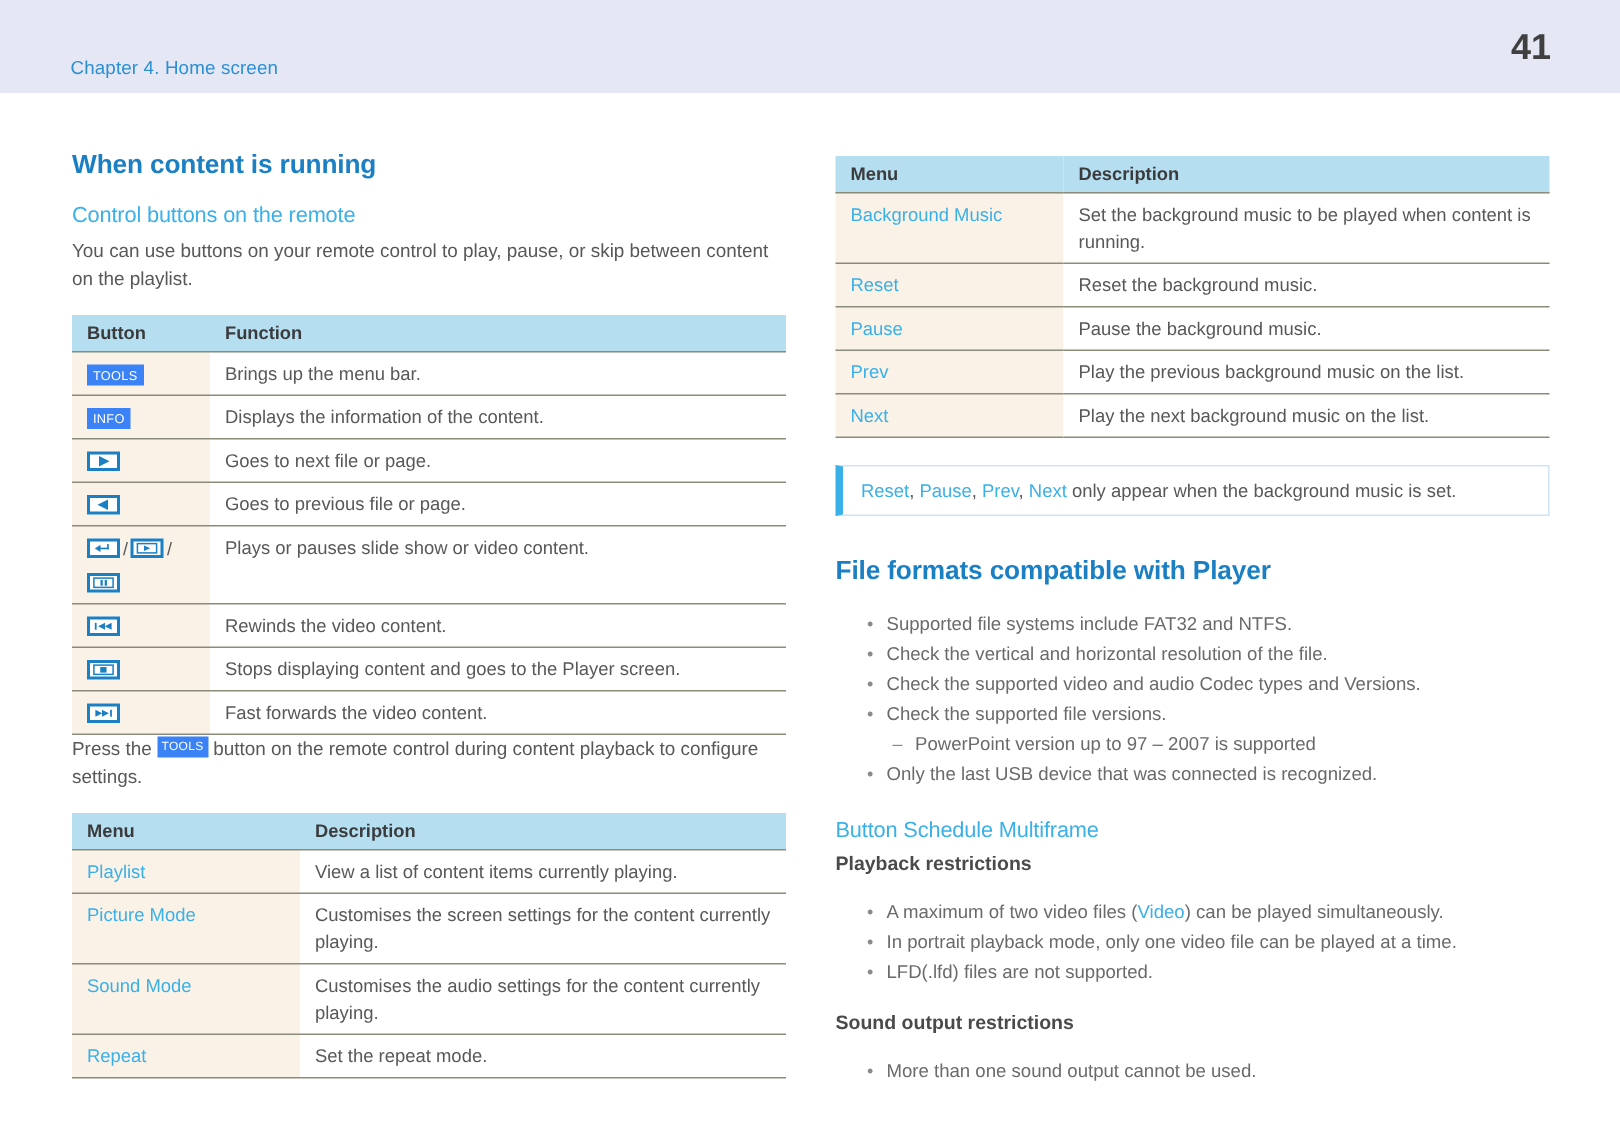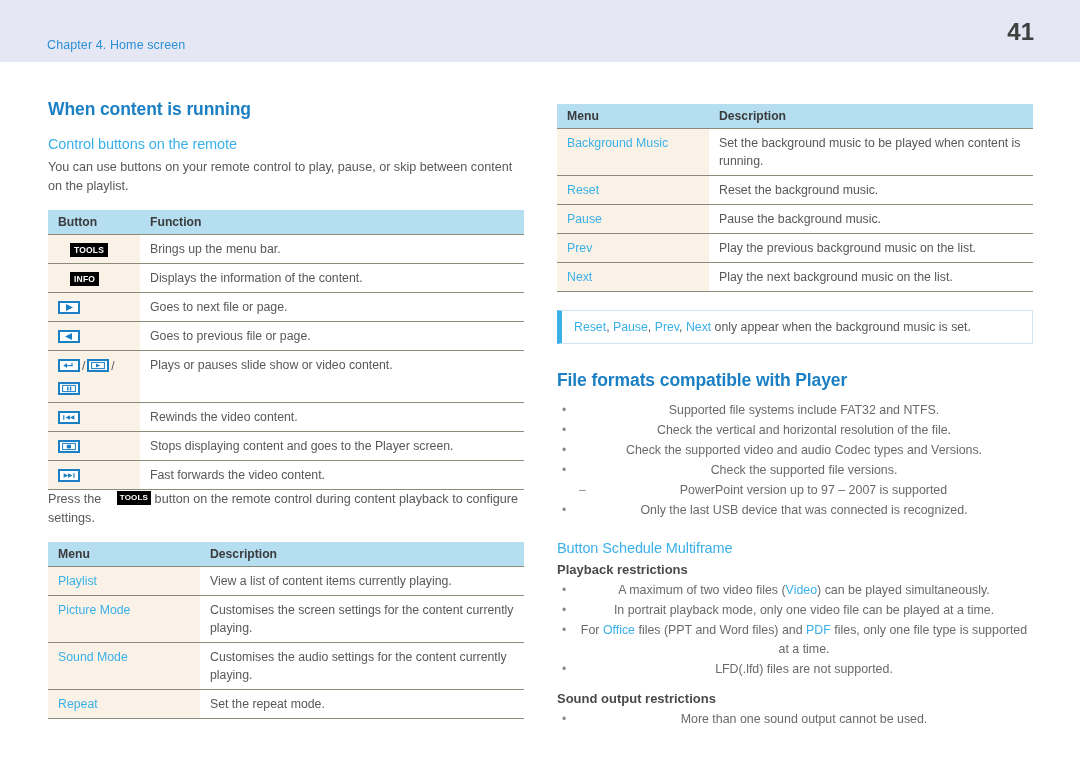--- a/index.html
+++ b/index.html
@@ -133,30 +133,29 @@
 
   td.cell-icon {
     background: #faf2e6;
     padding-top: 6px;
     padding-bottom: 6px;
   }
 
   
   .badge {
     display: inline-block;
-    background: #000000;
+    background: #3b82f6;
     color: #ffffff;
     font-size: 8.5px;
-    font-weight: bold;
+    font-weight: normal;
     line-height: 1;
     padding: 3px 4px 3px 4px;
     letter-spacing: 0.2px;
     vertical-align: middle;
     font-family: "Liberation Sans", sans-serif;
-    margin-left: 12px;
   }
   .badge-inline {
     position: relative;
     top: -1px;
     font-size: 8px;
     padding: 3px 3px;
   }
   .iconbox {
     display: inline-block;
     width: 22px;
@@ -186,23 +185,22 @@
     font-size: 12.3px;
     line-height: 18px;
     color: #58585a;
     margin: 18px 0 0 0;
   }
   .lnk { color: #3ab0e8; }
 
   
   ul.doc-list {
     list-style: none;
-    margin: 0;
+    margin: 16px;
     padding: 0;
-    text-align: center;
   }
   ul.doc-list > li {
     font-size: 12.4px;
     line-height: 19px;
     color: #6a6a6c;
     position: relative;
     padding-left: 18px;
     margin-bottom: 1px;
   }
   ul.doc-list > li::before {
@@ -441,21 +439,20 @@
       <li class="sub">PowerPoint version up to 97 – 2007 is supported</li>
       <li>Only the last USB device that was connected is recognized.</li>
     </ul>
 
     <h2 class="h-sub" style="margin-top:20px;margin-bottom:4px">Button Schedule Multiframe</h2>
 
     <h3 class="h-bold" style="margin-top:6px">Playback restrictions</h3>
     <ul class="doc-list">
       <li>A maximum of two video files (<span class="lnk">Video</span>) can be played simultaneously.</li>
       <li>In portrait playback mode, only one video file can be played at a time.</li>
-      <li>For <span class="lnk">Office</span> files (PPT and Word files) and <span class="lnk">PDF</span> files, only one file type is supported at a time.</li>
       <li>LFD(.lfd) files are not supported.</li>
     </ul>
 
     <h3 class="h-bold" style="margin-top:12px">Sound output restrictions</h3>
     <ul class="doc-list">
       <li>More than one sound output cannot be used.</li>
     </ul>
 
   </div>
 

